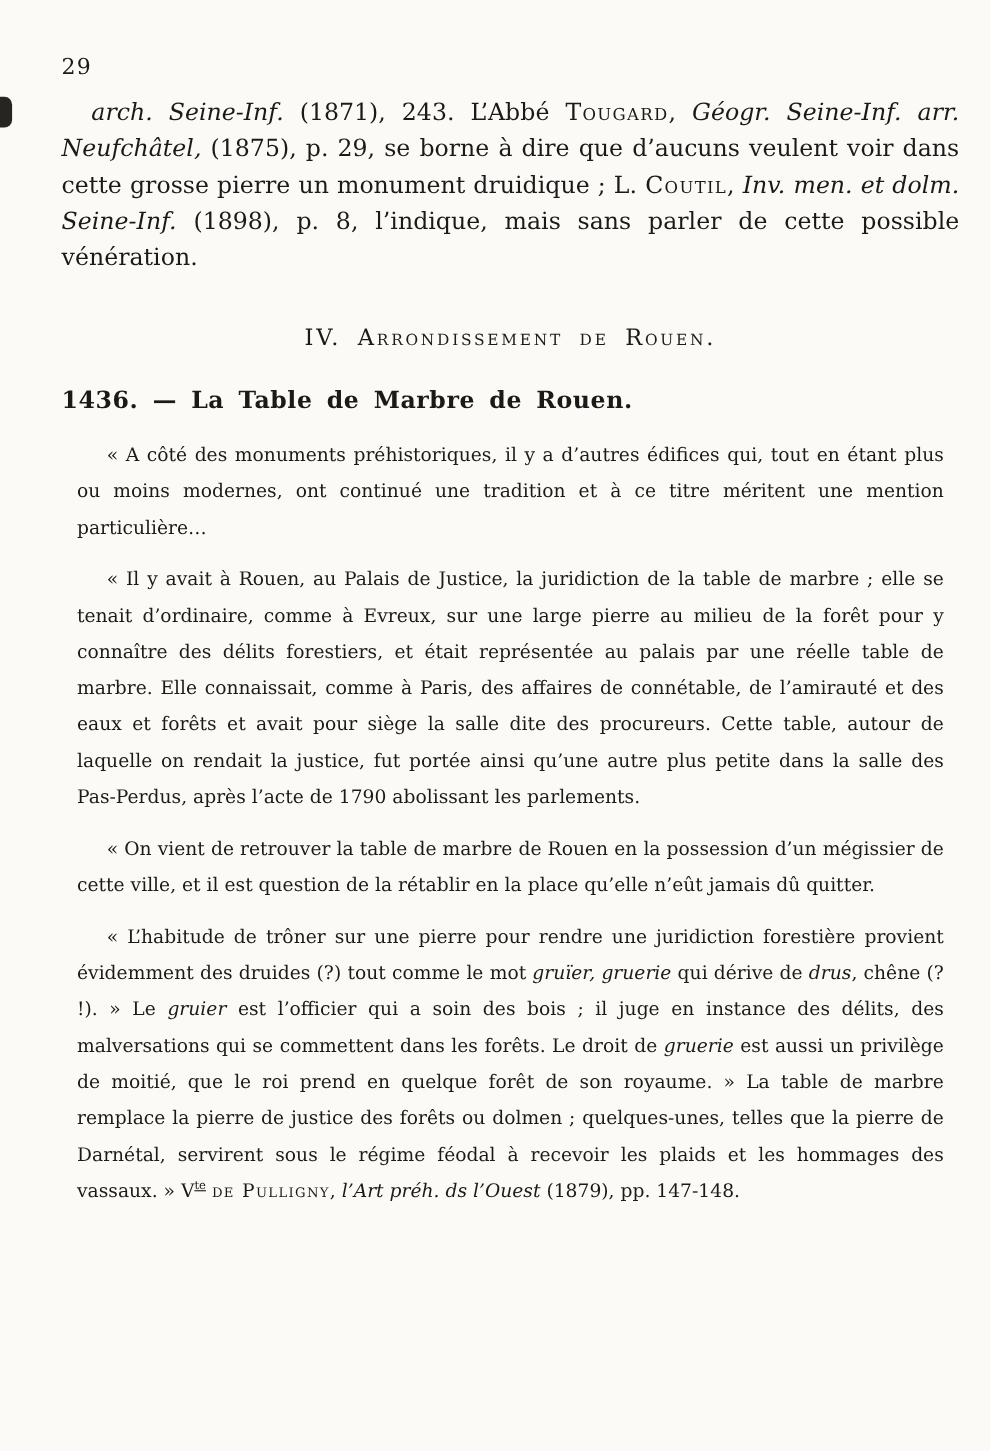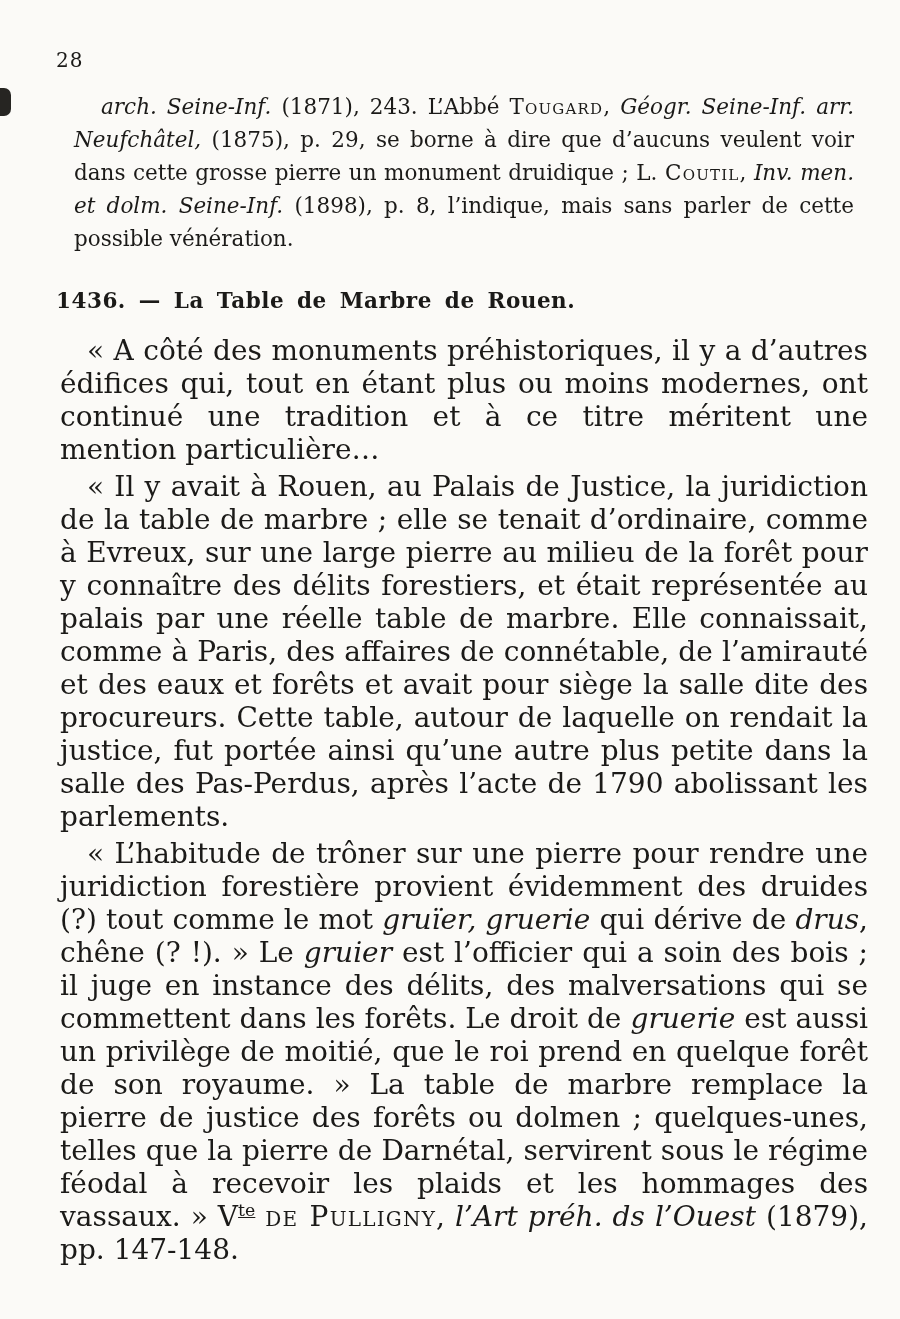--- a/index.html
+++ b/index.html
@@ -41,21 +41,21 @@
     letter-spacing: 1px;
   }
   .running-title {
     display: block;
     text-align: center;
     font-size: 16px;
     letter-spacing: 3.5px;
     padding-top: 4px;
   }
   .citation {
-    margin: 18px;
+    margin: 0;
     font-size: 21.5px;
     line-height: 33px;
     text-align: justify;
     text-indent: 27px;
   }
   .section-heading {
     margin: 44px 0 0 0;
     font-weight: 400;
     font-size: 20.5px;
     text-align: center;
@@ -64,44 +64,46 @@
     word-spacing: 6px;
   }
   .entry-heading {
     margin: 33px 0 21px 0;
     font-size: 21.5px;
     font-weight: 700;
     letter-spacing: 0.5px;
     word-spacing: 5px;
   }
   .body-para {
-    margin: 4px;
-    font-size: 28px;
+    margin: 14px;
+    font-size: 17px;
     line-height: 33px;
     text-align: justify;
     text-indent: 27px;
   }
   .seg-n { font-style: normal; }
   .seg-i { font-style: italic; }
   .seg-sc { font-variant: small-caps; letter-spacing: 1.2px; }
   .seg-sup { vertical-align: super; font-size: 0.62em; line-height: 0; text-decoration: underline; }
 </style>
 </head>
 <body>
 
 <div class="page">
 
   <div class="scan-artifact"></div>
 
   <header class="page-header">
-    <span class="page-number">28</span>
+    <span class="page-number">29</span>
   </header>
 
   <p class="citation"><span class="seg-i">arch. Seine-Inf.</span><span class="seg-n"> (1871), 243. L’Abbé </span><span class="seg-sc">Tougard</span><span class="seg-n">, </span><span class="seg-i">Géogr. Seine-Inf. arr. Neufchâtel,</span><span class="seg-n"> (1875), p. 29, se borne à dire que d’aucuns veulent voir dans cette grosse pierre un monument druidique ; L. </span><span class="seg-sc">Coutil</span><span class="seg-n">, </span><span class="seg-i">Inv. men. et dolm. Seine-Inf.</span><span class="seg-n"> (1898), p. 8, l’indique, mais sans parler de cette possible vénération.</span></p>
 
+  <h2 class="section-heading">IV. Arrondissement de Rouen.</h2>
 
   <h3 class="entry-heading">1436. — La Table de Marbre de Rouen.</h3>
 
   <p class="body-para"><span class="seg-n">« A côté des monuments préhistoriques, il y a d’autres édifices qui, tout en étant plus ou moins modernes, ont continué une tradition et à ce titre méritent une mention particulière…</span></p>
   <p class="body-para"><span class="seg-n">« Il y avait à Rouen, au Palais de Justice, la juridiction de la table de marbre ; elle se tenait d’ordinaire, comme à Evreux, sur une large pierre au milieu de la forêt pour y connaître des délits forestiers, et était représentée au palais par une réelle table de marbre. Elle connaissait, comme à Paris, des affaires de connétable, de l’amirauté et des eaux et forêts et avait pour siège la salle dite des procureurs. Cette table, autour de laquelle on rendait la justice, fut portée ainsi qu’une autre plus petite dans la salle des Pas-Perdus, après l’acte de 1790 abolissant les parlements.</span></p>
+  <p class="body-para"><span class="seg-n">« On vient de retrouver la table de marbre de Rouen en la possession d’un mégissier de cette ville, et il est question de la rétablir en la place qu’elle n’eût jamais dû quitter.</span></p>
   <p class="body-para"><span class="seg-n">« L’habitude de trôner sur une pierre pour rendre une juridiction forestière provient évidemment des druides (?) tout comme le mot </span><span class="seg-i">gruïer, gruerie</span><span class="seg-n"> qui dérive de </span><span class="seg-i">drus</span><span class="seg-n">, chêne (? !). » Le </span><span class="seg-i">gruier</span><span class="seg-n"> est l’officier qui a soin des bois ; il juge en instance des délits, des malversations qui se commettent dans les forêts. Le droit de </span><span class="seg-i">gruerie</span><span class="seg-n"> est aussi un privilège de moitié, que le roi prend en quelque forêt de son royaume. » La table de marbre remplace la pierre de justice des forêts ou dolmen ; quelques-unes, telles que la pierre de Darnétal, servirent sous le régime féodal à recevoir les plaids et les hommages des vassaux. » V</span><span class="seg-sup">te</span><span class="seg-n"> </span><span class="seg-sc">de Pulligny</span><span class="seg-n">, </span><span class="seg-i">l’Art préh. ds l’Ouest</span><span class="seg-n"> (1879), pp. 147-148.</span></p>
 
 </div>
 
 </body></html>

